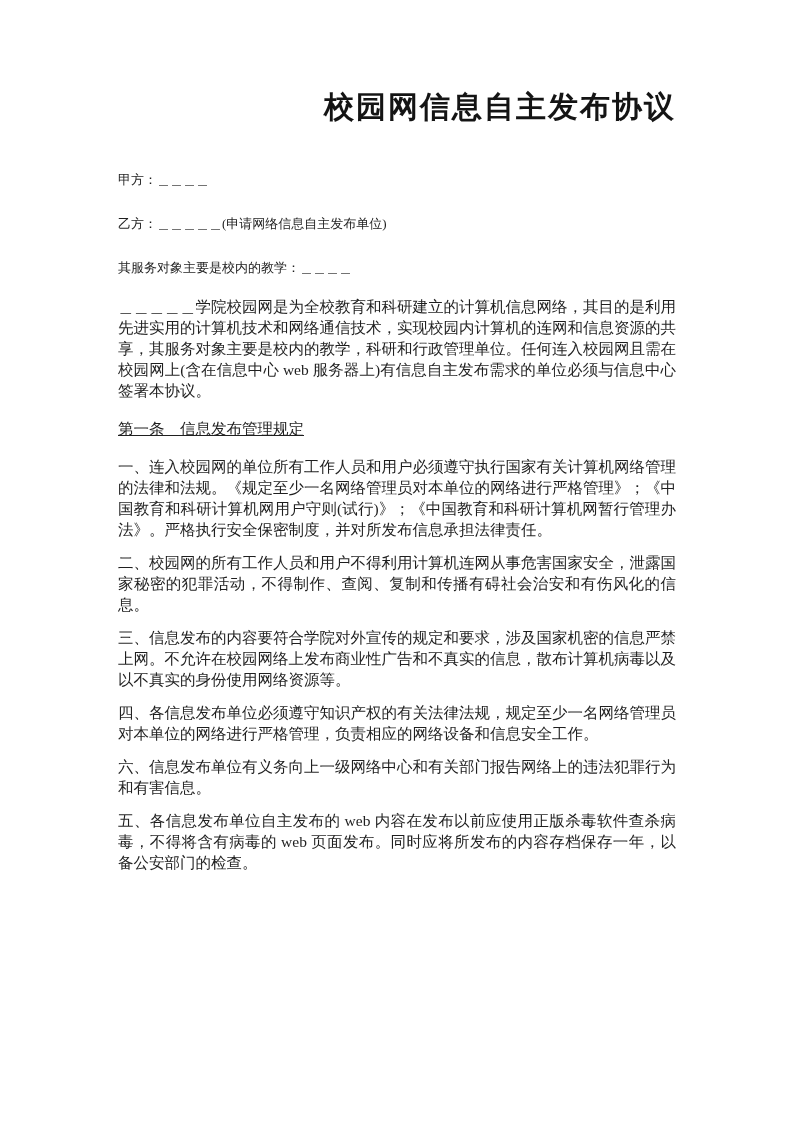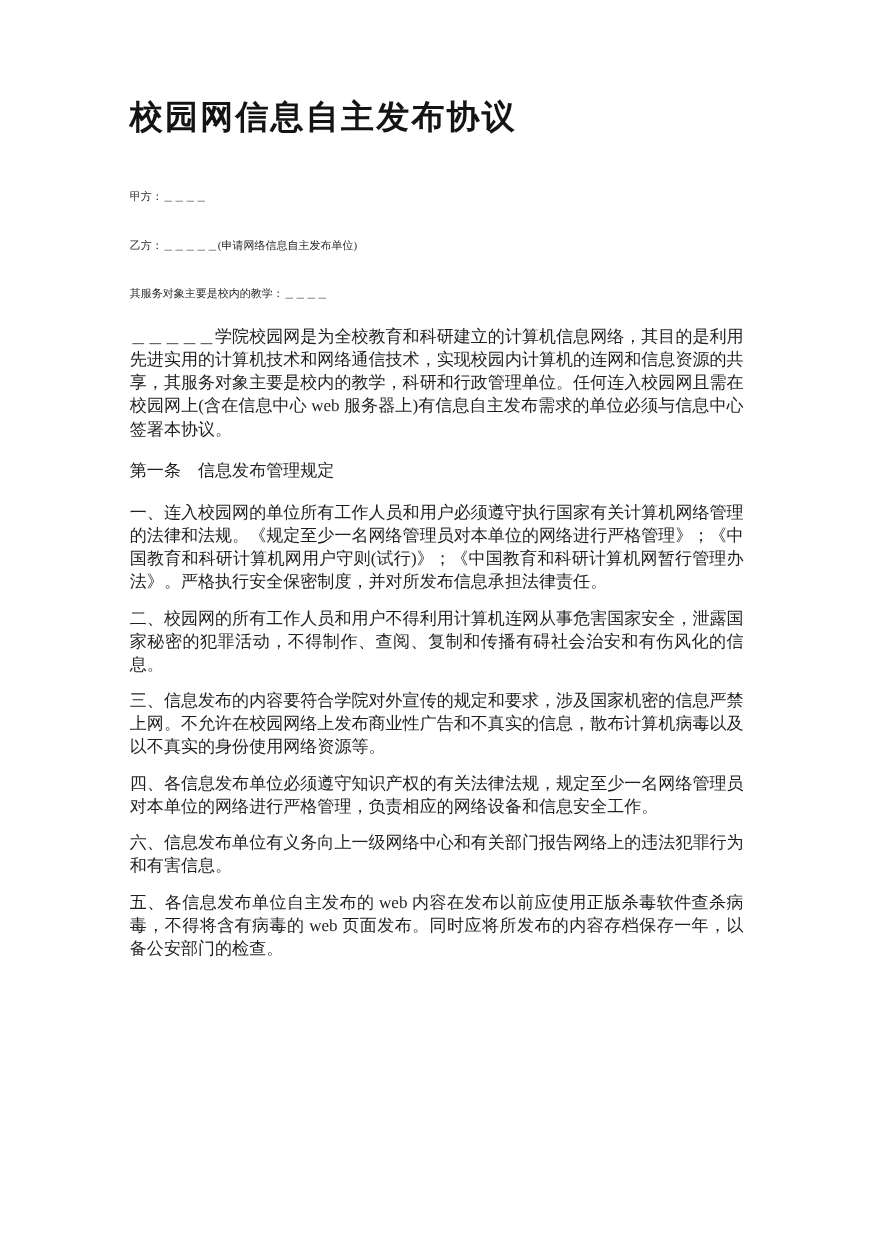--- a/index.html
+++ b/index.html
@@ -19,45 +19,46 @@
     width: 793px;
     height: 1122px;
     background: #ffffff;
     padding: 86px 117px 0 118px;
   }
   .doc-title {
     margin: 0 0 36px 0;
     font-size: 30px;
     line-height: 42px;
     font-weight: bold;
-    text-align: left;
+    text-align: right;
     letter-spacing: 2px;
     color: #141414;
   }
   .field-line {
-    font-size: 10px;
+    font-size: 13px;
     line-height: 31px;
     margin: 0 0 13px 0;
     white-space: nowrap;
   }
   .blank {
     letter-spacing: 0;
   }
   .para {
     font-size: 15.5px;
     line-height: 21px;
     margin: 0 0 12px 0;
     text-align: justify;
     text-justify: inter-ideograph;
   }
   .article-heading {
     font-size: 15.5px;
     line-height: 31px;
     margin: 12px 0 12px 0;
     font-weight: normal;
+    text-decoration: underline;
   }
   .para:last-child { margin-bottom: 0; }
 </style>
 </head>
 <body>
 
 <div class="page">
 
   <h1 class="doc-title">校园网信息自主发布协议</h1>
 

